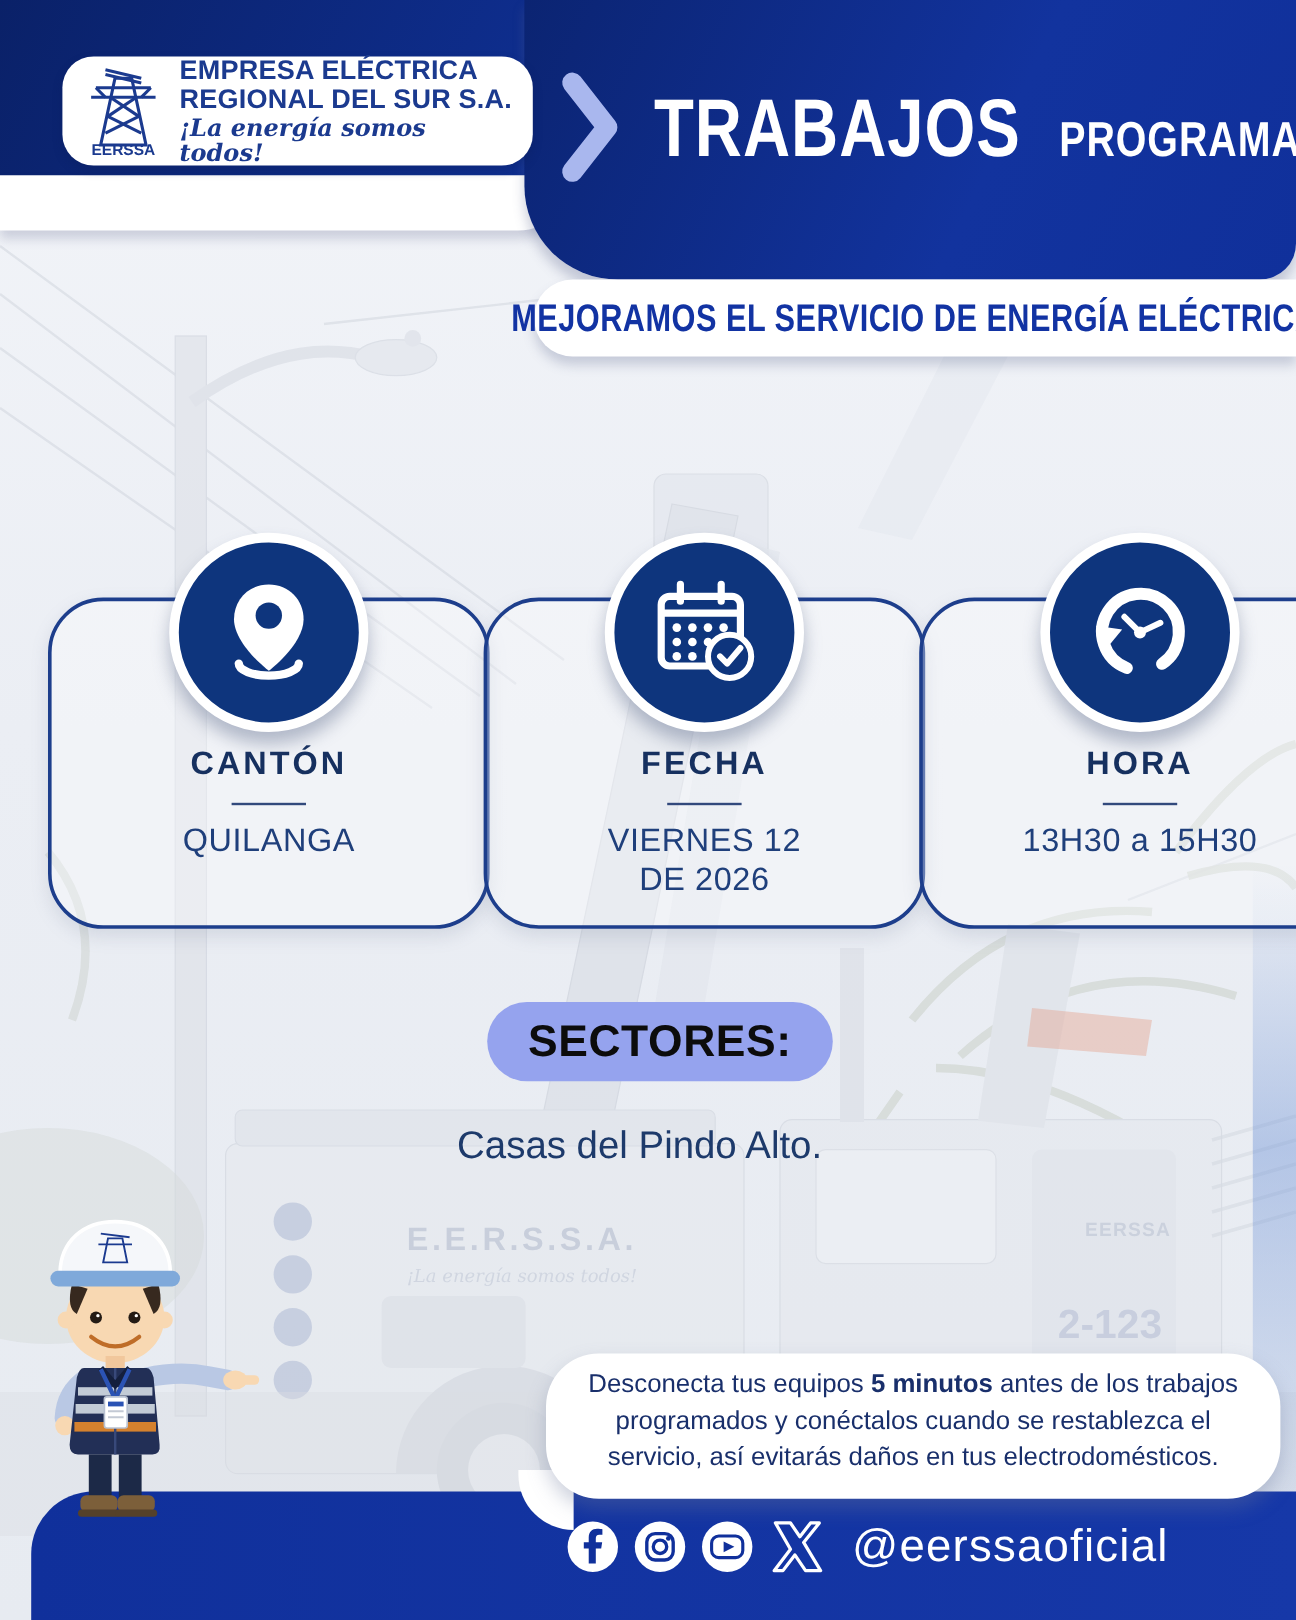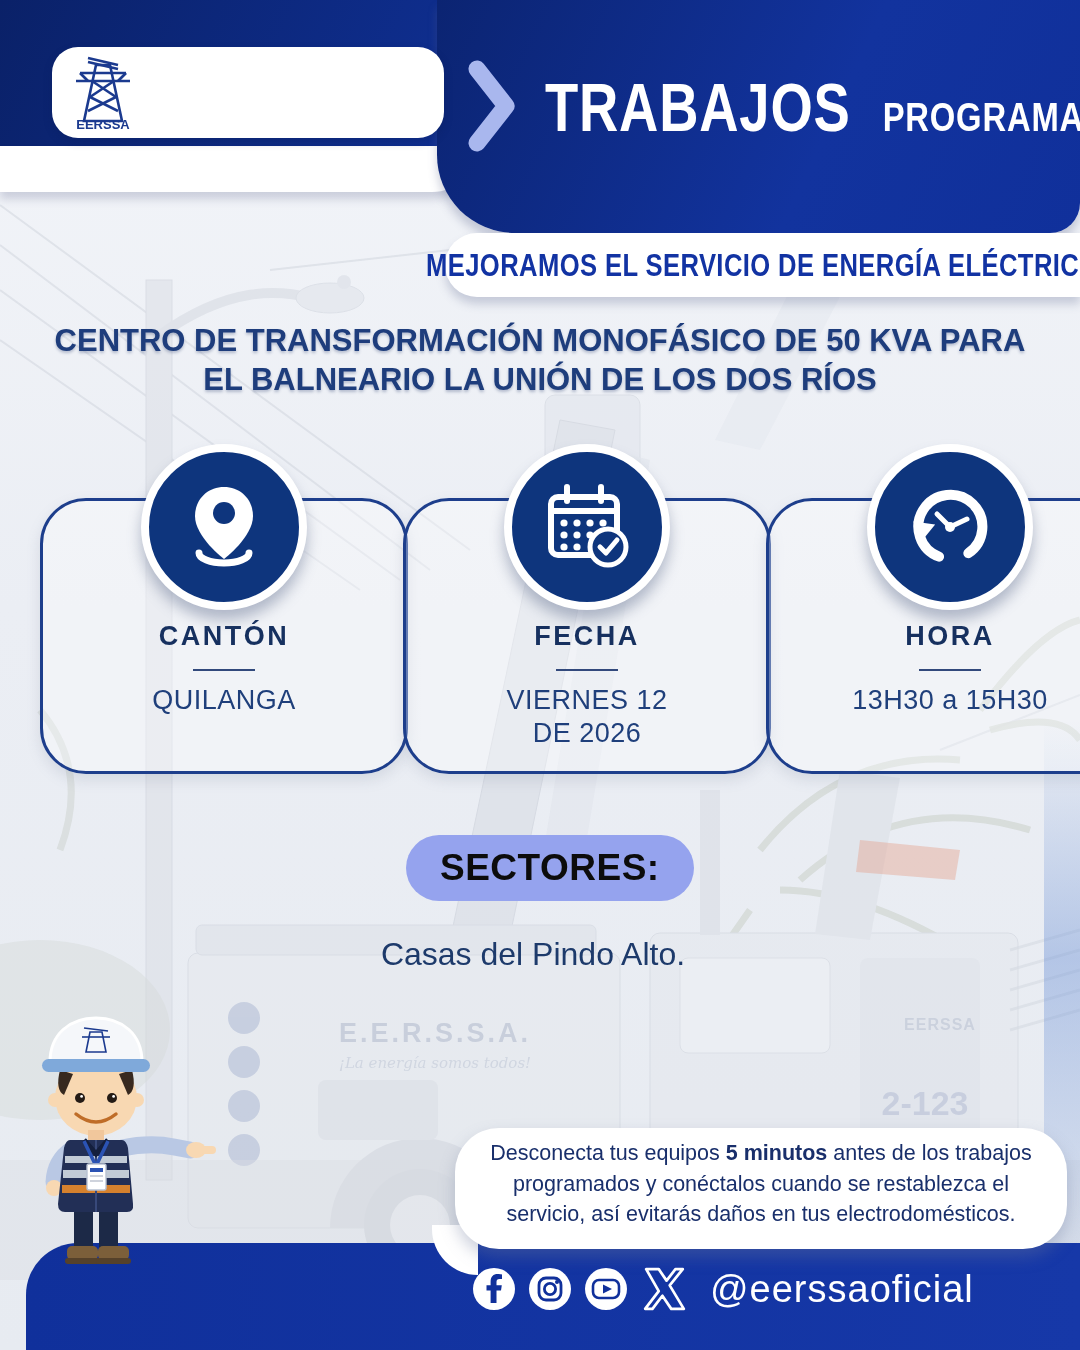--- a/index.html
+++ b/index.html
@@ -161,39 +161,40 @@
           <line x1="60" y1="20" x2="52" y2="28"></line>
         <line x1="26" y1="28" x2="50" y2="44"></line>
           <line x1="48" y1="28" x2="24" y2="44"></line>
         <line x1="24" y1="44" x2="52" y2="58"></line>
           <line x1="50" y1="44" x2="22" y2="58"></line>
         <line x1="22" y1="5" x2="52" y2="12"></line>
           <line x1="22" y1="9" x2="52" y2="16"></line>
       </g>
       <text x="37" y="76" text-anchor="middle" font-size="13" font-weight="bold" fill="#1b3a8f">EERSSA</text>
     </svg>
+    <div class="logo-text">
+      <div class="logo-name">EMPRESA ELÉCTRICA</div>
+      <div class="logo-name">REGIONAL DEL SUR S.A.</div>
+      <div class="logo-tagline">¡La energía somos todos!</div>
+    </div>
   </div>
 
   <svg class="abs chevron" width="56" height="98" viewBox="0 0 56 98">
     <polyline points="15,12 44,49 15,86" fill="none" stroke="#a9b7ee" stroke-width="17" stroke-linecap="round" stroke-linejoin="round"></polyline>
   </svg>
 
   <div class="abs title-row">
     <span class="title-main">TRABAJOS</span>
     <span class="title-sub">PROGRAMADOS</span>
   </div>
 
   <div class="abs mejoramos-band">
     <span class="mejoramos-text">MEJORAMOS EL SERVICIO DE ENERGÍA ELÉCTRICA</span>
   </div>
 
-  <div class="abs work-title">
-    <div>CENTRO DE TRANSFORMACIÓN MONOFÁSICO DE 50 KVA PARA</div>
-    <div>EL BALNEARIO LA UNIÓN DE LOS DOS RÍOS</div>
-  </div>
 
   <div class="abs card" style="left:40px;">
     <div class="circle">
       <svg width="84" height="92" viewBox="0 0 84 92">
         <path d="M42,6 C25,6 13,19 13,35 C13,56 42,78 42,78 C42,78 71,56 71,35 C71,19 59,6 42,6 Z" fill="#ffffff"></path>
         <circle cx="42" cy="32" r="11" fill="#0e357d"></circle>
         <path d="M17,72 A25,10 0 1 0 67,72" fill="none" stroke="#ffffff" stroke-width="7" stroke-linecap="round"></path>
       </svg>
     </div>
     <div class="card-label">CANTÓN</div>

